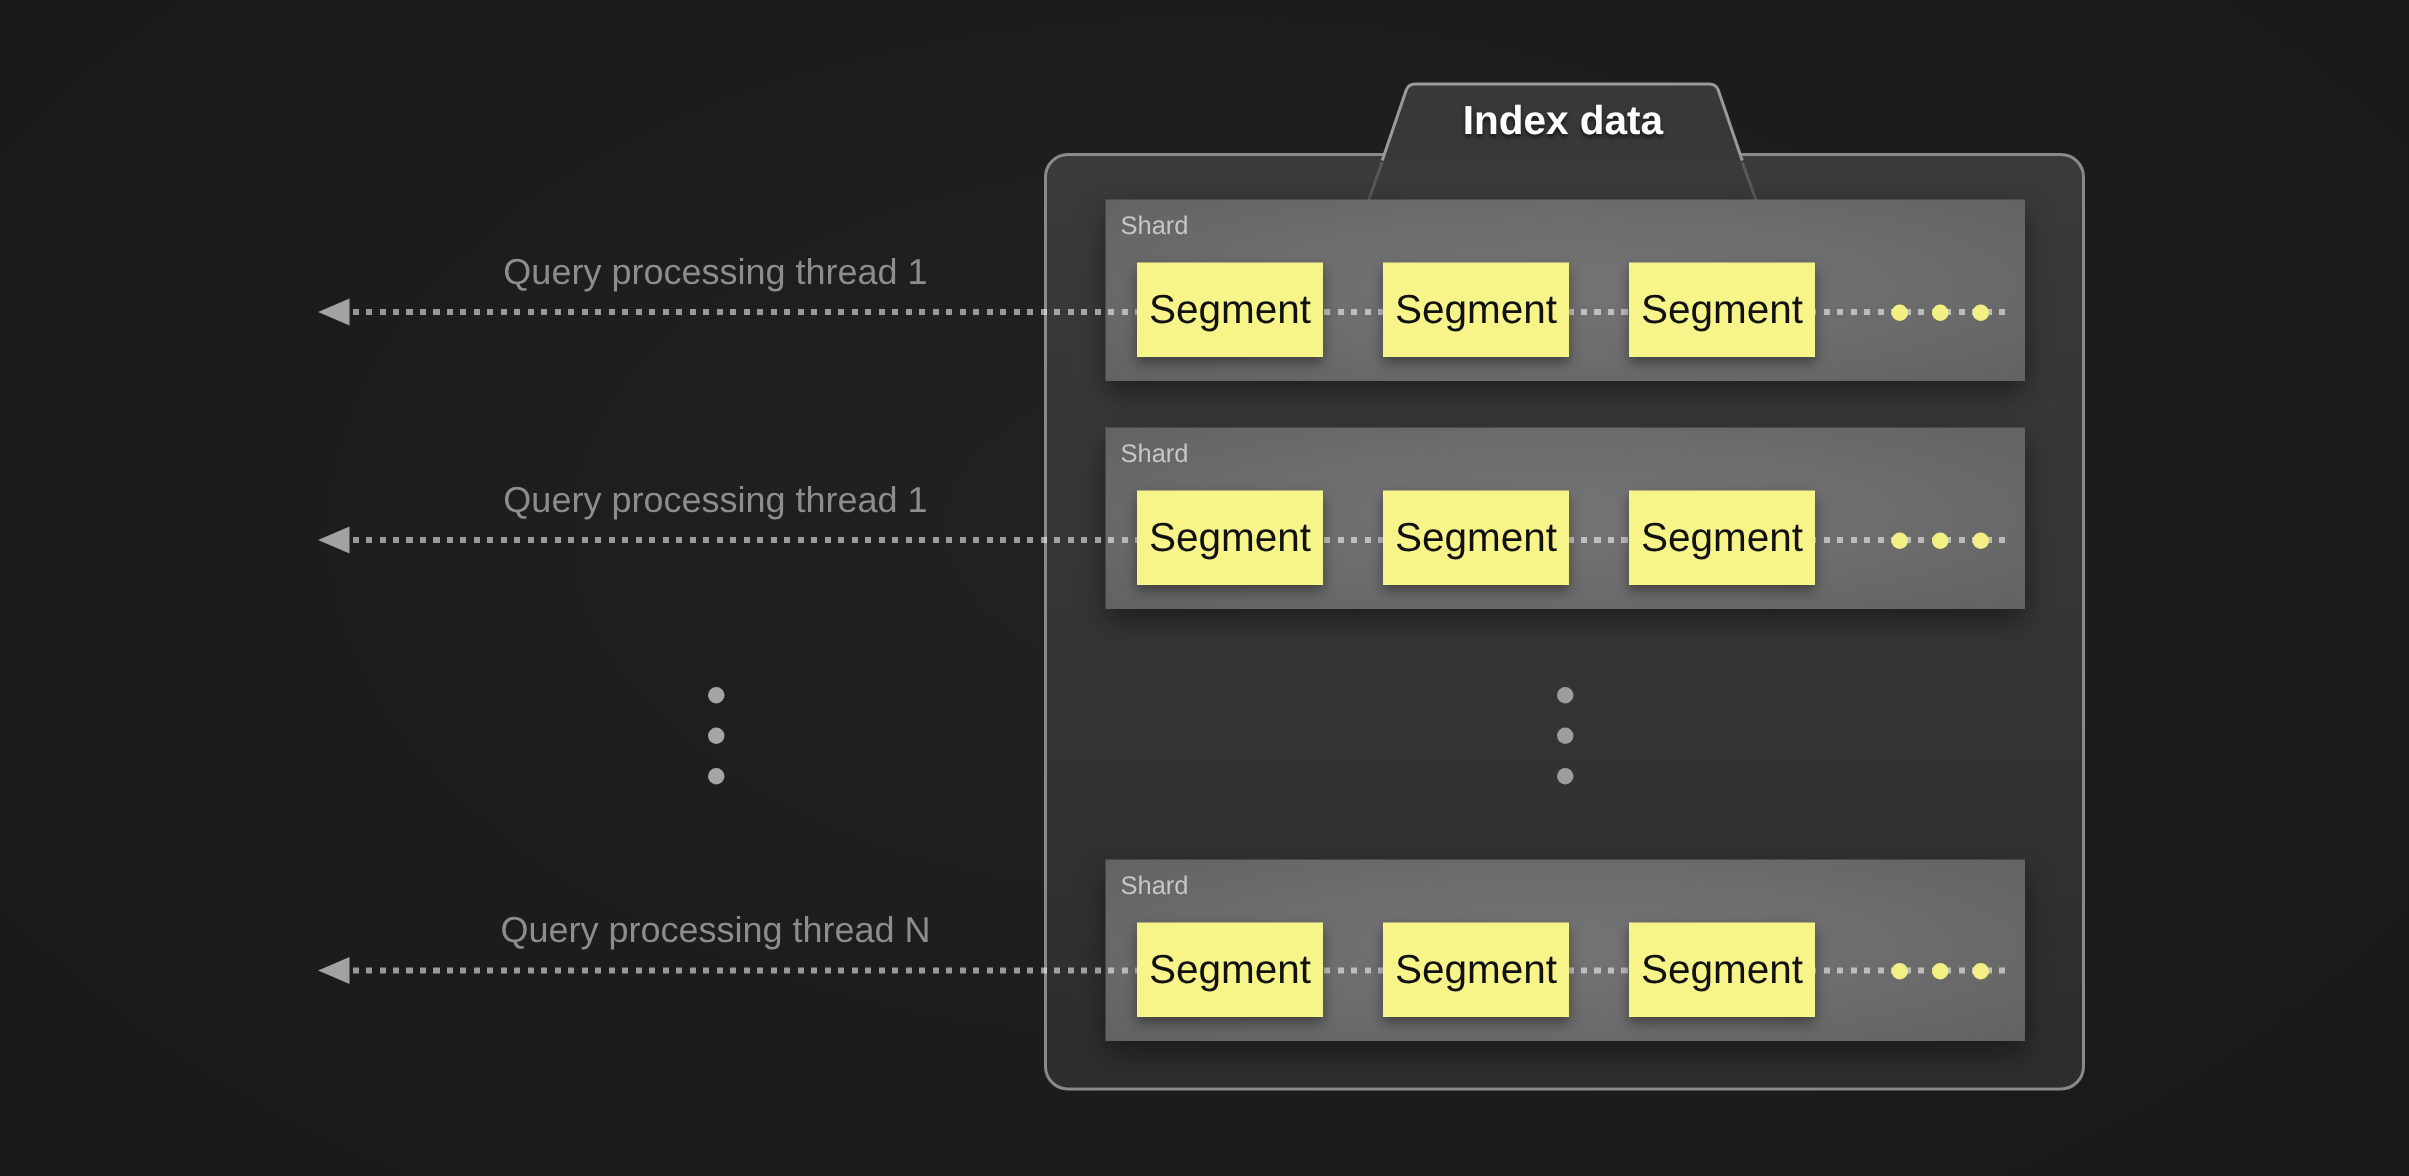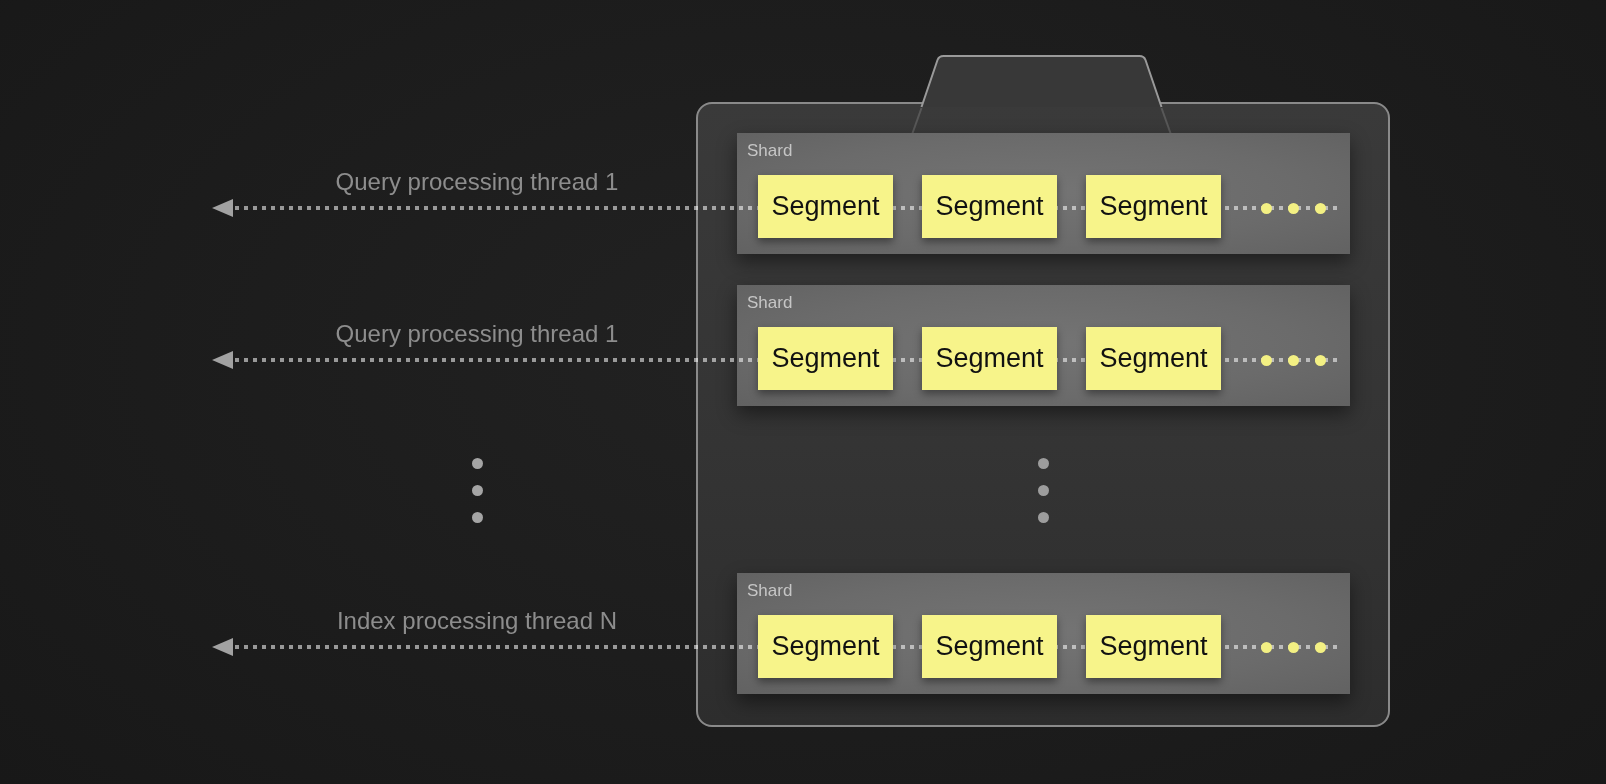--- a/index.html
+++ b/index.html
@@ -43,21 +43,21 @@
     z-index:3;
   }
   .arrowhead{
     position:absolute;width:0;height:0;
     border-top:9px solid transparent;
     border-bottom:9px solid transparent;
     border-right:21px solid var(--arrow);
     z-index:3;
   }
   .segment{
-    position:absolute;width:135px;height:63px;
+    position:absolute;width:124px;height:63px;
     background:var(--segment-fill);
     color:var(--segment-text);
     font-size:27px;
     display:flex;align-items:center;justify-content:center;
     box-shadow:0 4px 8px rgba(0,0,0,.4);
     z-index:4;
   }
   .ydot{
     position:absolute;width:11px;height:11px;border-radius:50%;
     background:var(--dot-accent);
@@ -83,20 +83,21 @@
 
   <svg class="tab-svg" width="1606" height="784" viewBox="0 0 1606 784">
     <path d="M 921.5 107 L 937.5 60 Q 939 56 943.5 56 L 1139.5 56 Q 1144 56 1145.5 60 L 1161.5 107 Z" fill="#383838"></path>
     <path d="M 921.5 107 L 937.5 60 Q 939 56 943.5 56 L 1139.5 56 Q 1144 56 1145.5 60 L 1161.5 107" fill="none" stroke="#9a9a9a" stroke-width="2"></path>
     <path d="M 921.5 108 L 909 143" fill="none" stroke="rgba(160,160,160,0.30)" stroke-width="2"></path>
     <path d="M 1161.5 108 L 1174 143" fill="none" stroke="rgba(160,160,160,0.30)" stroke-width="2"></path>
   </svg>
 
   <div class="container"></div>
 
+  <div class="tab-label">Index data</div>
 
   <div id="rows">
   <div class="row-group">
     <div class="arrow-label" style="top: 168px;">Query processing thread 1</div>
     <div class="dotline" style="left: 226px; top: 206px; width: 1111px;"></div>
     <div class="arrowhead" style="left: 212px; top: 199px;"></div>
     <div class="shard" style="top: 133px;">
       <div class="shard-label">Shard</div>
     </div>
   <div class="segment" style="left: 758px; top: 175px;">Segment</div>
@@ -116,21 +117,21 @@
     </div>
   <div class="segment" style="left: 758px; top: 327px;">Segment</div>
         <div class="segment" style="left: 922px; top: 327px;">Segment</div>
         <div class="segment" style="left: 1086px; top: 327px;">Segment</div>
         <div class="ydot" style="left: 1260.5px; top: 354.5px;"></div>
         <div class="ydot" style="left: 1287.5px; top: 354.5px;"></div>
         <div class="ydot" style="left: 1314.5px; top: 354.5px;"></div>
       </div>
 
   <div class="row-group">
-    <div class="arrow-label" style="top: 607px;">Index processing thread N</div>
+    <div class="arrow-label" style="top: 607px;">Query processing thread N</div>
     <div class="dotline" style="left: 226px; top: 645px; width: 1111px;"></div>
     <div class="arrowhead" style="left: 212px; top: 638px;"></div>
     <div class="shard" style="top: 573px;">
       <div class="shard-label">Shard</div>
     </div>
   <div class="segment" style="left: 758px; top: 615px;">Segment</div>
         <div class="segment" style="left: 922px; top: 615px;">Segment</div>
         <div class="segment" style="left: 1086px; top: 615px;">Segment</div>
         <div class="ydot" style="left: 1260.5px; top: 641.5px;"></div>
         <div class="ydot" style="left: 1287.5px; top: 641.5px;"></div>

